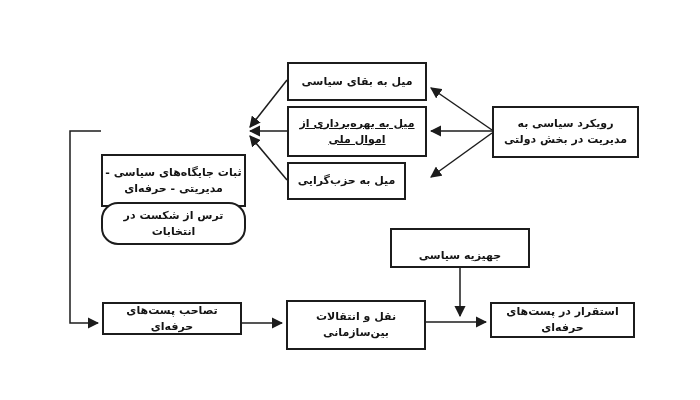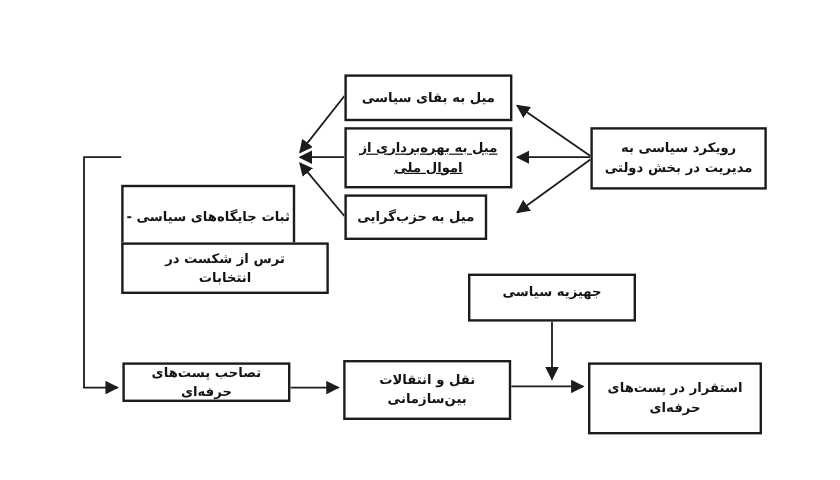--- a/index.html
+++ b/index.html
@@ -29,35 +29,35 @@
     display: flex;
     flex-direction: column;
     align-items: center;
     justify-content: center;
     text-align: center;
     direction: rtl;
     color: #141414;
     font-size: 11px;
     font-weight: bold;
     line-height: 1.45;
-    padding: 14px 4px;
+    padding: 2px 4px;
   }
   .node span { display: block; white-space: nowrap; }
 
   
   #n-baqa      { left: 287px; top:  62px; width: 140px; height: 39px; }
   #n-bahre     { left: 287px; top: 106px; width: 140px; height: 51px; text-decoration: underline; }
   #n-hezb      { left: 287px; top: 162px; width: 119px; height: 38px; }
   #n-ruykard   { left: 492px; top: 106px; width: 147px; height: 52px; }
   #n-sobat     { left: 101px; top: 106px; width: 145px; height: 53px; margin-top: 48px; }
-  #n-tars      { left: 101px; top: 202px; width: 173px; height: 43px; }
+  #n-tars      { left: 101px; top: 202px; width: 145px; height: 43px; border-radius: 17px; }
   #n-jahiziye  { left: 390px; top: 228px; width: 140px; height: 40px; justify-content: flex-end; }
   #n-tasahob   { left: 102px; top: 302px; width: 140px; height: 33px; }
   #n-naql      { left: 286px; top: 300px; width: 140px; height: 50px; }
-  #n-esteqrar  { left: 490px; top: 302px; width: 145px; height: 60px; }
+  #n-esteqrar  { left: 490px; top: 302px; width: 145px; height: 36px; }
 </style>
 </head>
 <body>
 
 <div id="stage">
 
   <svg id="arrow-layer" viewBox="0 0 700 400" xmlns="http://www.w3.org/2000/svg">
     <defs>
       <marker id="ah" viewBox="0 0 10 10" refX="9" refY="5" markerWidth="7.5" markerHeight="7.5" orient="auto-start-reverse">
         <path d="M0,0 L10,5 L0,10 z" fill="#1c1c1c"></path>
@@ -98,20 +98,21 @@
     <span>میل به حزب‌گرایی</span>
   </div>
 
   <div class="node" id="n-ruykard">
     <span>رویکرد سیاسی به</span>
     <span>مدیریت در بخش دولتی</span>
   </div>
 
   <div class="node" id="n-sobat">
     <span>ثبات جایگاه‌های سیاسی -</span>
+    <span>مدیریتی - حرفه‌ای</span>
   </div>
 
   <div class="node" id="n-tars">
     <span>ترس از شکست در</span>
     <span>انتخابات</span>
   </div>
 
   <div class="node" id="n-jahiziye">
     <span>جهیزیه سیاسی</span>
   </div>

